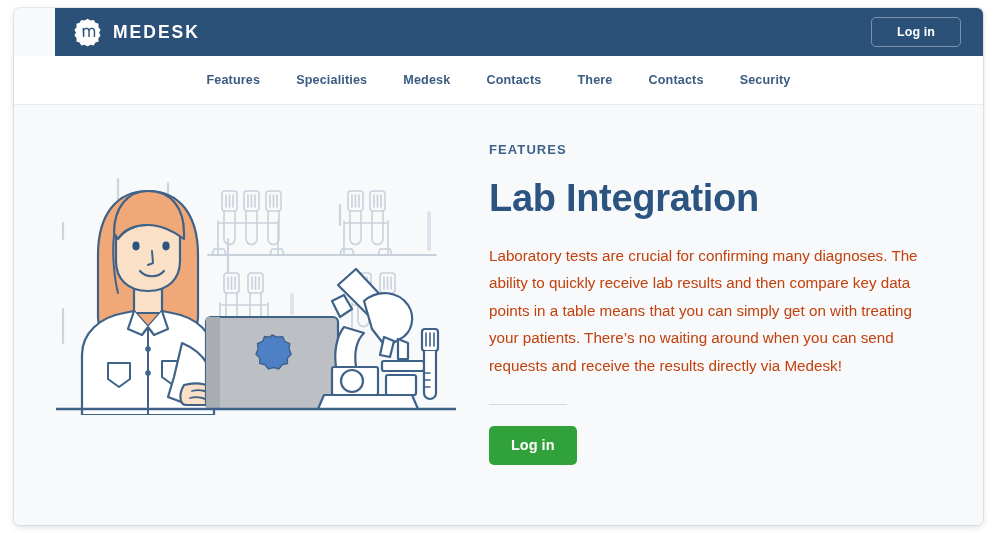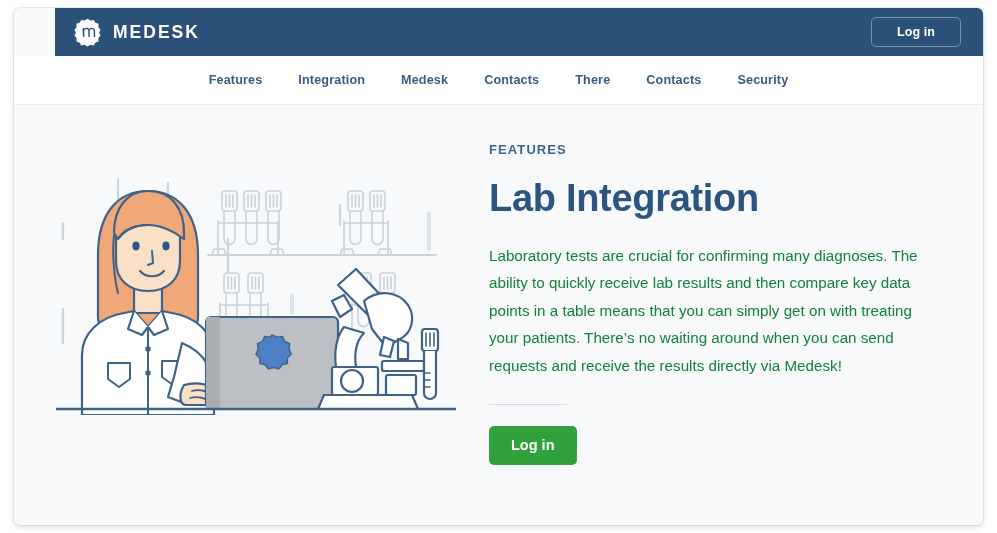--- a/index.html
+++ b/index.html
@@ -137,21 +137,21 @@
 
   .headline {
     color: #2c5480;
     font-size: 38px;
     font-weight: bold;
     margin: 0 0 22px 0;
     letter-spacing: -0.3px;
   }
 
   .body-copy {
-    color: #15803d;
+    color: #c2410c;
     font-size: 15.2px;
     line-height: 27.4px;
     margin: 0;
     max-width: 432px;
   }
 
   .divider {
     width: 78px;
     height: 1px;
     background: #d5dbe3;
@@ -187,21 +187,21 @@
             <path fill="#2b5179" d="M13.2 14.4c0-0.55 0.45-1 1-1s1 0.45 1 1v0.55c0.82-1.0 2.05-1.6 3.45-1.6 1.5 0 2.8 0.7 3.6 1.8 0.85-1.1 2.2-1.8 3.8-1.8 2.6 0 4.5 1.95 4.5 4.7v7.3c0 0.55-0.45 1-1 1s-1-0.45-1-1v-7.1c0-1.75-1.1-2.95-2.7-2.95s-2.75 1.2-2.75 2.95v7.1c0 0.55-0.45 1-1 1s-1-0.45-1-1v-7.1c0-1.75-1.1-2.95-2.7-2.95s-2.75 1.2-2.75 2.95v7.1c0 0.55-0.45 1-1 1s-1-0.45-1-1z"></path>
           </svg>
         </span>
         <span class="brand-name">MEDESK</span>
       </div>
       <button class="login-outline">Log in</button>
     </div>
 
     <div class="navbar">
       <a class="nav-item" href="#">Features</a>
-      <a class="nav-item" href="#">Integration</a>
+      <a class="nav-item" href="#">Specialities</a>
       <a class="nav-item" href="#">Medesk</a>
       <a class="nav-item" href="#">Contacts</a>
       <a class="nav-item" href="#">There</a>
       <a class="nav-item" href="#">Contacts</a>
       <a class="nav-item" href="#">Security</a>
     </div>
 
     <div class="main">
 
       <div class="illustration-col">

